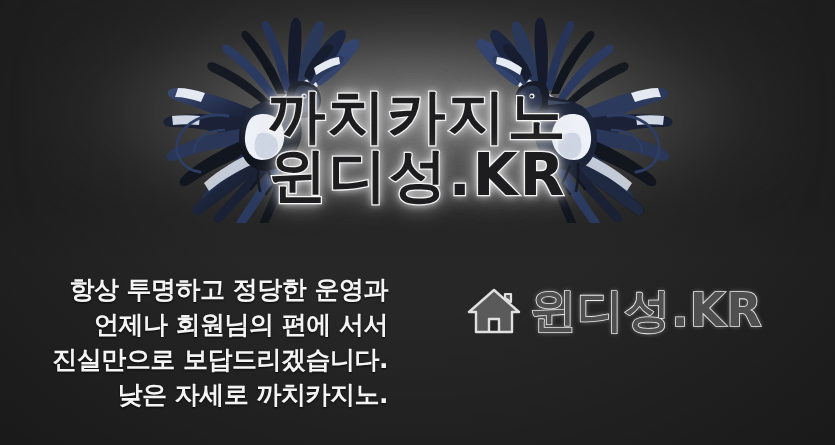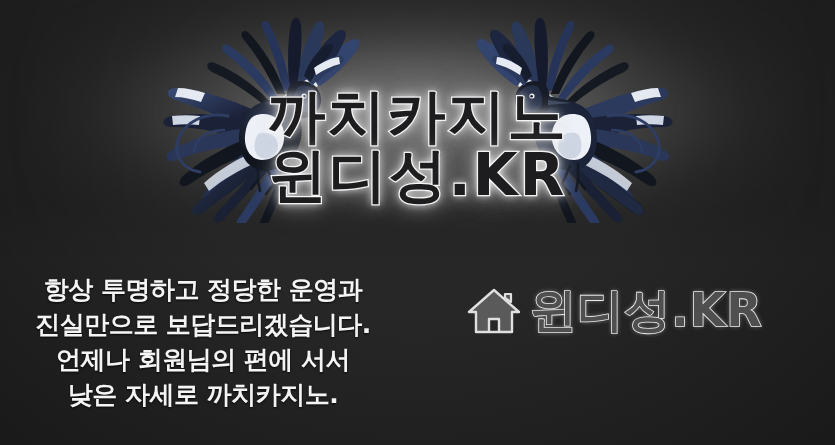--- a/index.html
+++ b/index.html
@@ -95,21 +95,21 @@
   }
   .logo-line.l1 { font-size: 58px; }
   .logo-line.l2 { font-size: 58px; margin-top: 2px; }
 
   
   .slogan {
     position: absolute;
     left: 18px;
     top: 272px;
     width: 370px;
-    text-align: center;
+    text-align: right;
   }
   .slogan-line {
     display: block;
     font-family: "DejaVu Sans", sans-serif;
     font-weight: 700;
     font-size: 25px;
     line-height: 35px;
     color: #f4f4f4;
     letter-spacing: -0.5px;
     text-shadow: 0 1px 2px rgba(0,0,0,0.8);
@@ -322,22 +322,22 @@
 
   <div class="logo-type">
     <span class="logo-line l1">까치카지노</span>
     <span class="logo-line l2">윈디성.KR</span>
   </div>
 
   <div class="bg-vignette"></div>
 
   <div class="slogan">
     <span class="slogan-line">항상 투명하고 정당한 운영과</span>
+    <span class="slogan-line">언제나 회원님의 편에 서서</span>
     <span class="slogan-line">진실만으로 보답드리겠습니다.</span>
-    <span class="slogan-line">언제나 회원님의 편에 서서</span>
     <span class="slogan-line">낮은 자세로 까치카지노.</span>
   </div>
 
   <div class="contact">
 
 
     <div class="contact-row r2">
       <svg class="home-icon" viewBox="0 0 54 48" xmlns="http://www.w3.org/2000/svg">
         <path d="M27 3 L2 25 L9 25 L9 45 L45 45 L45 25 L52 25 Z
                  M22 45 L22 32 L32 32 L32 45 Z" fill="#5a5a5a" stroke="#e0e0e0" stroke-width="2.4" stroke-linejoin="round" fill-rule="evenodd"></path>

